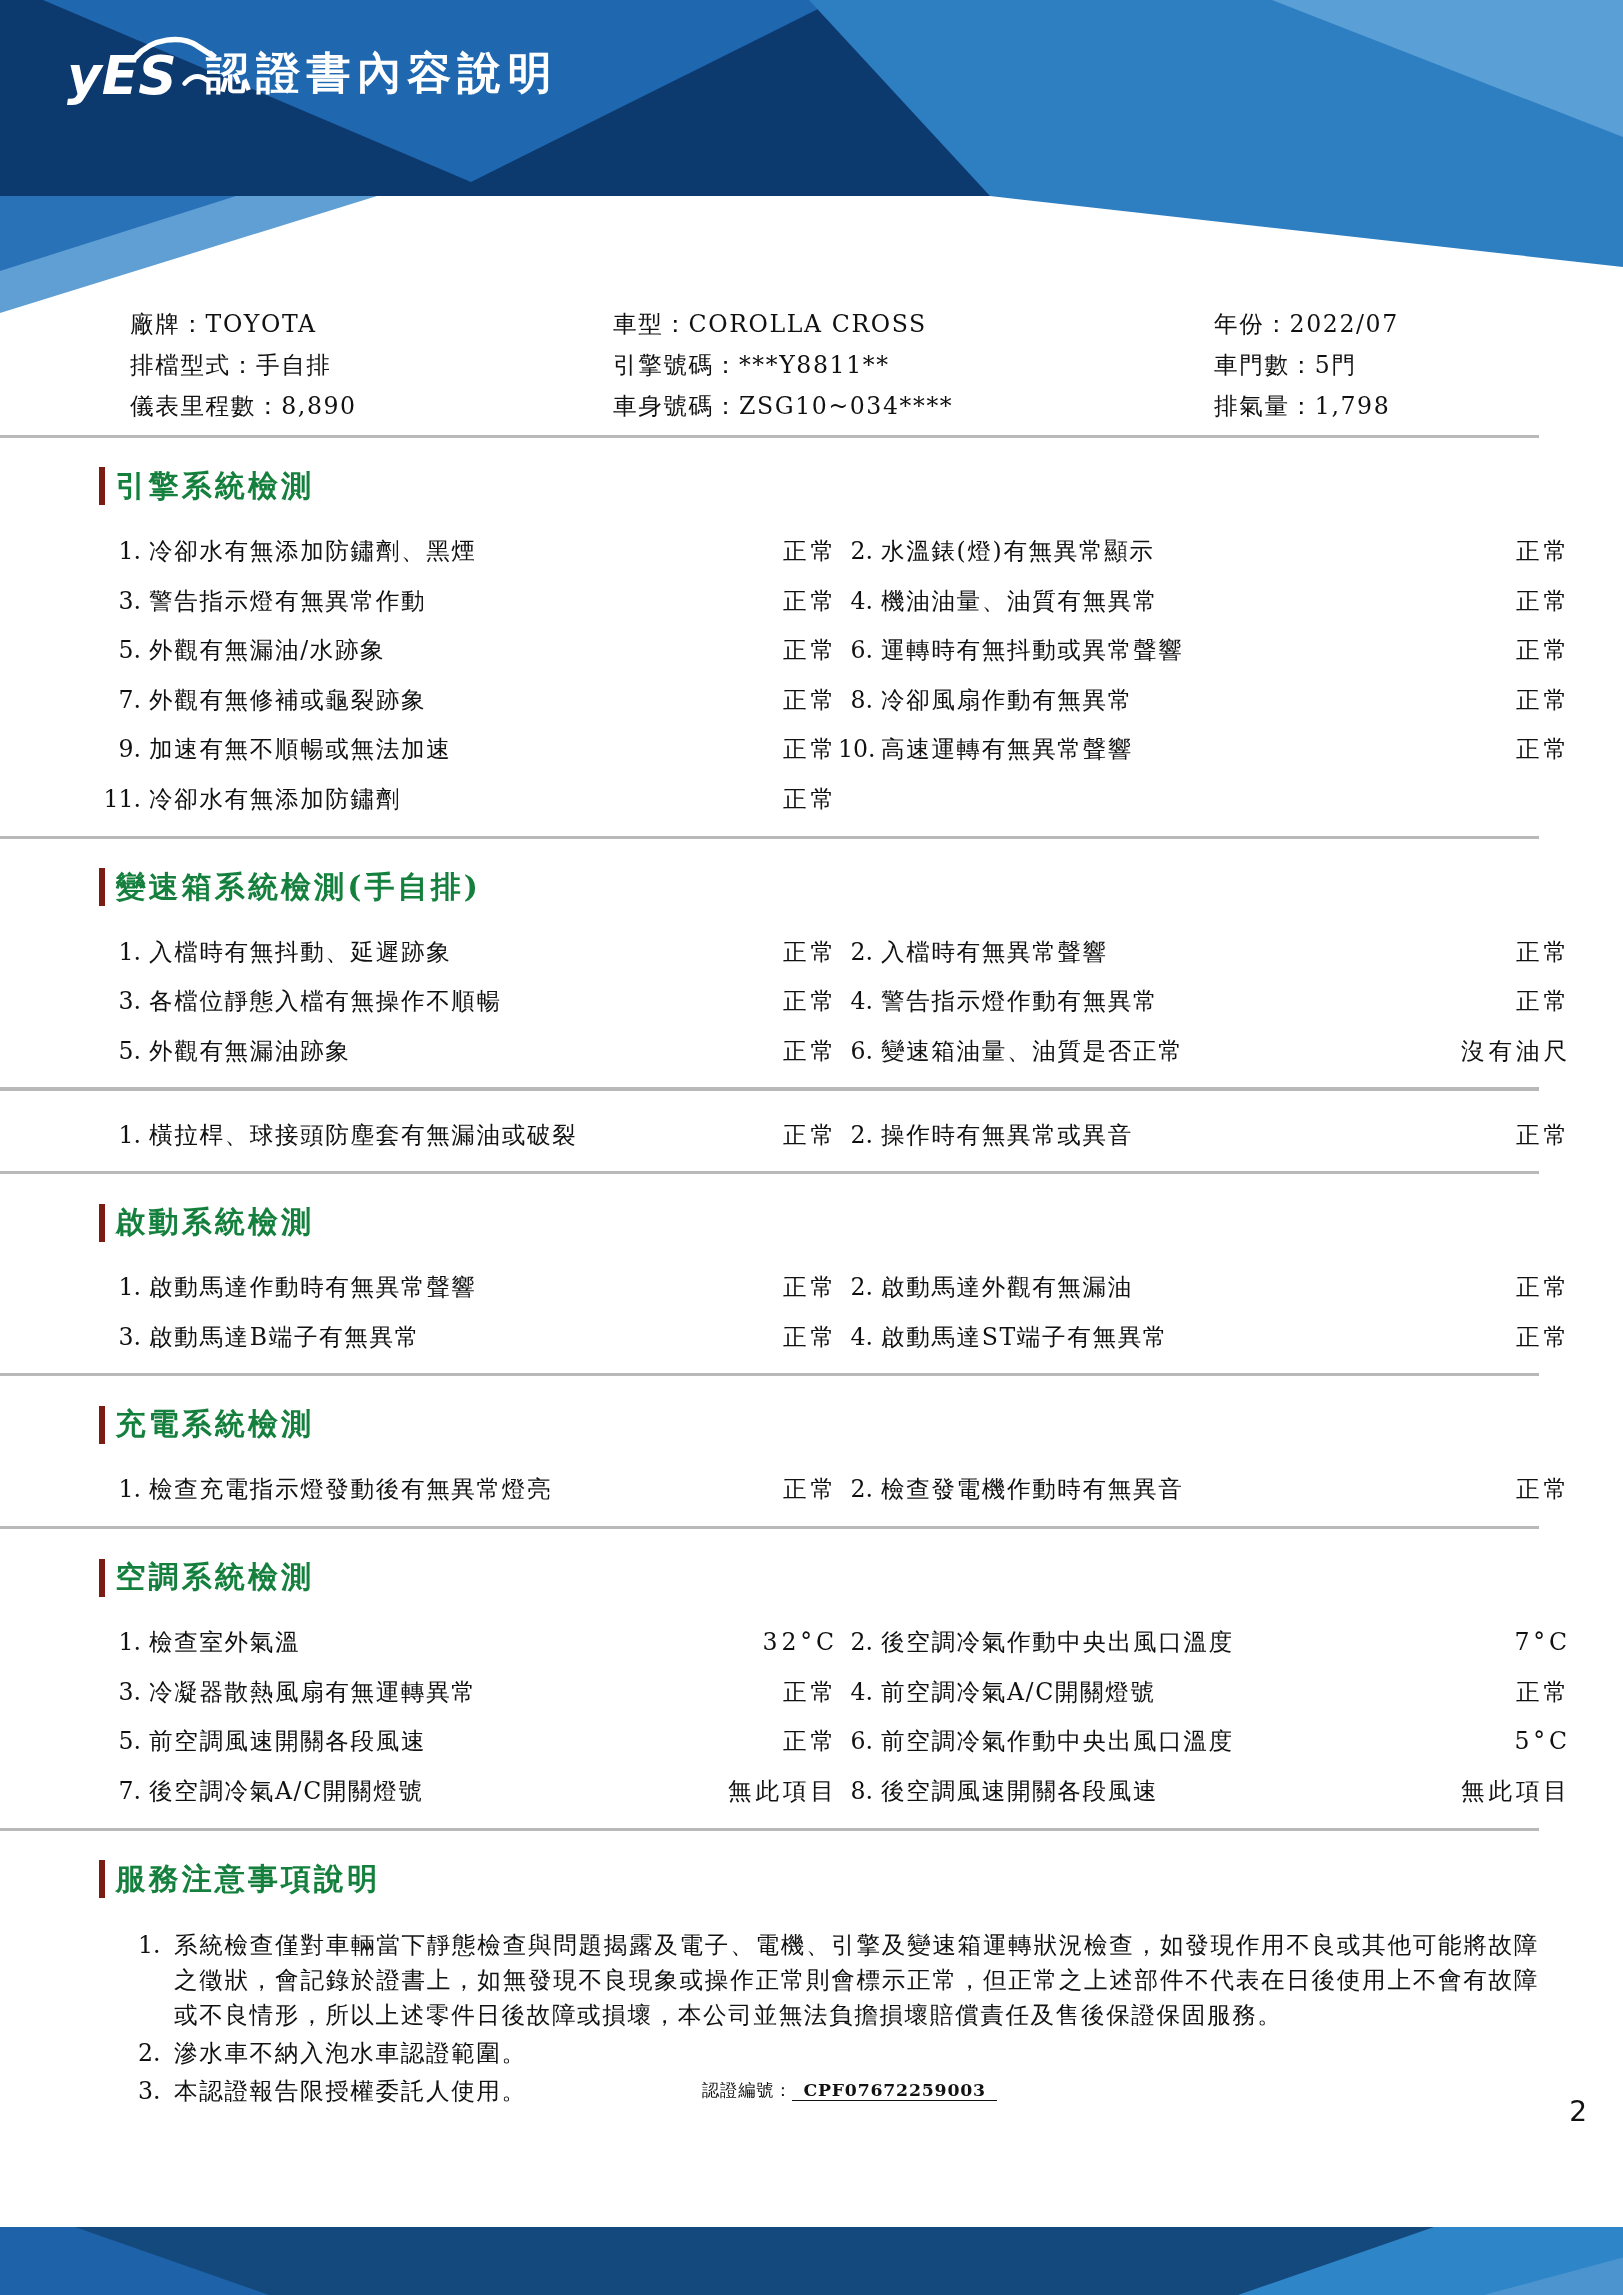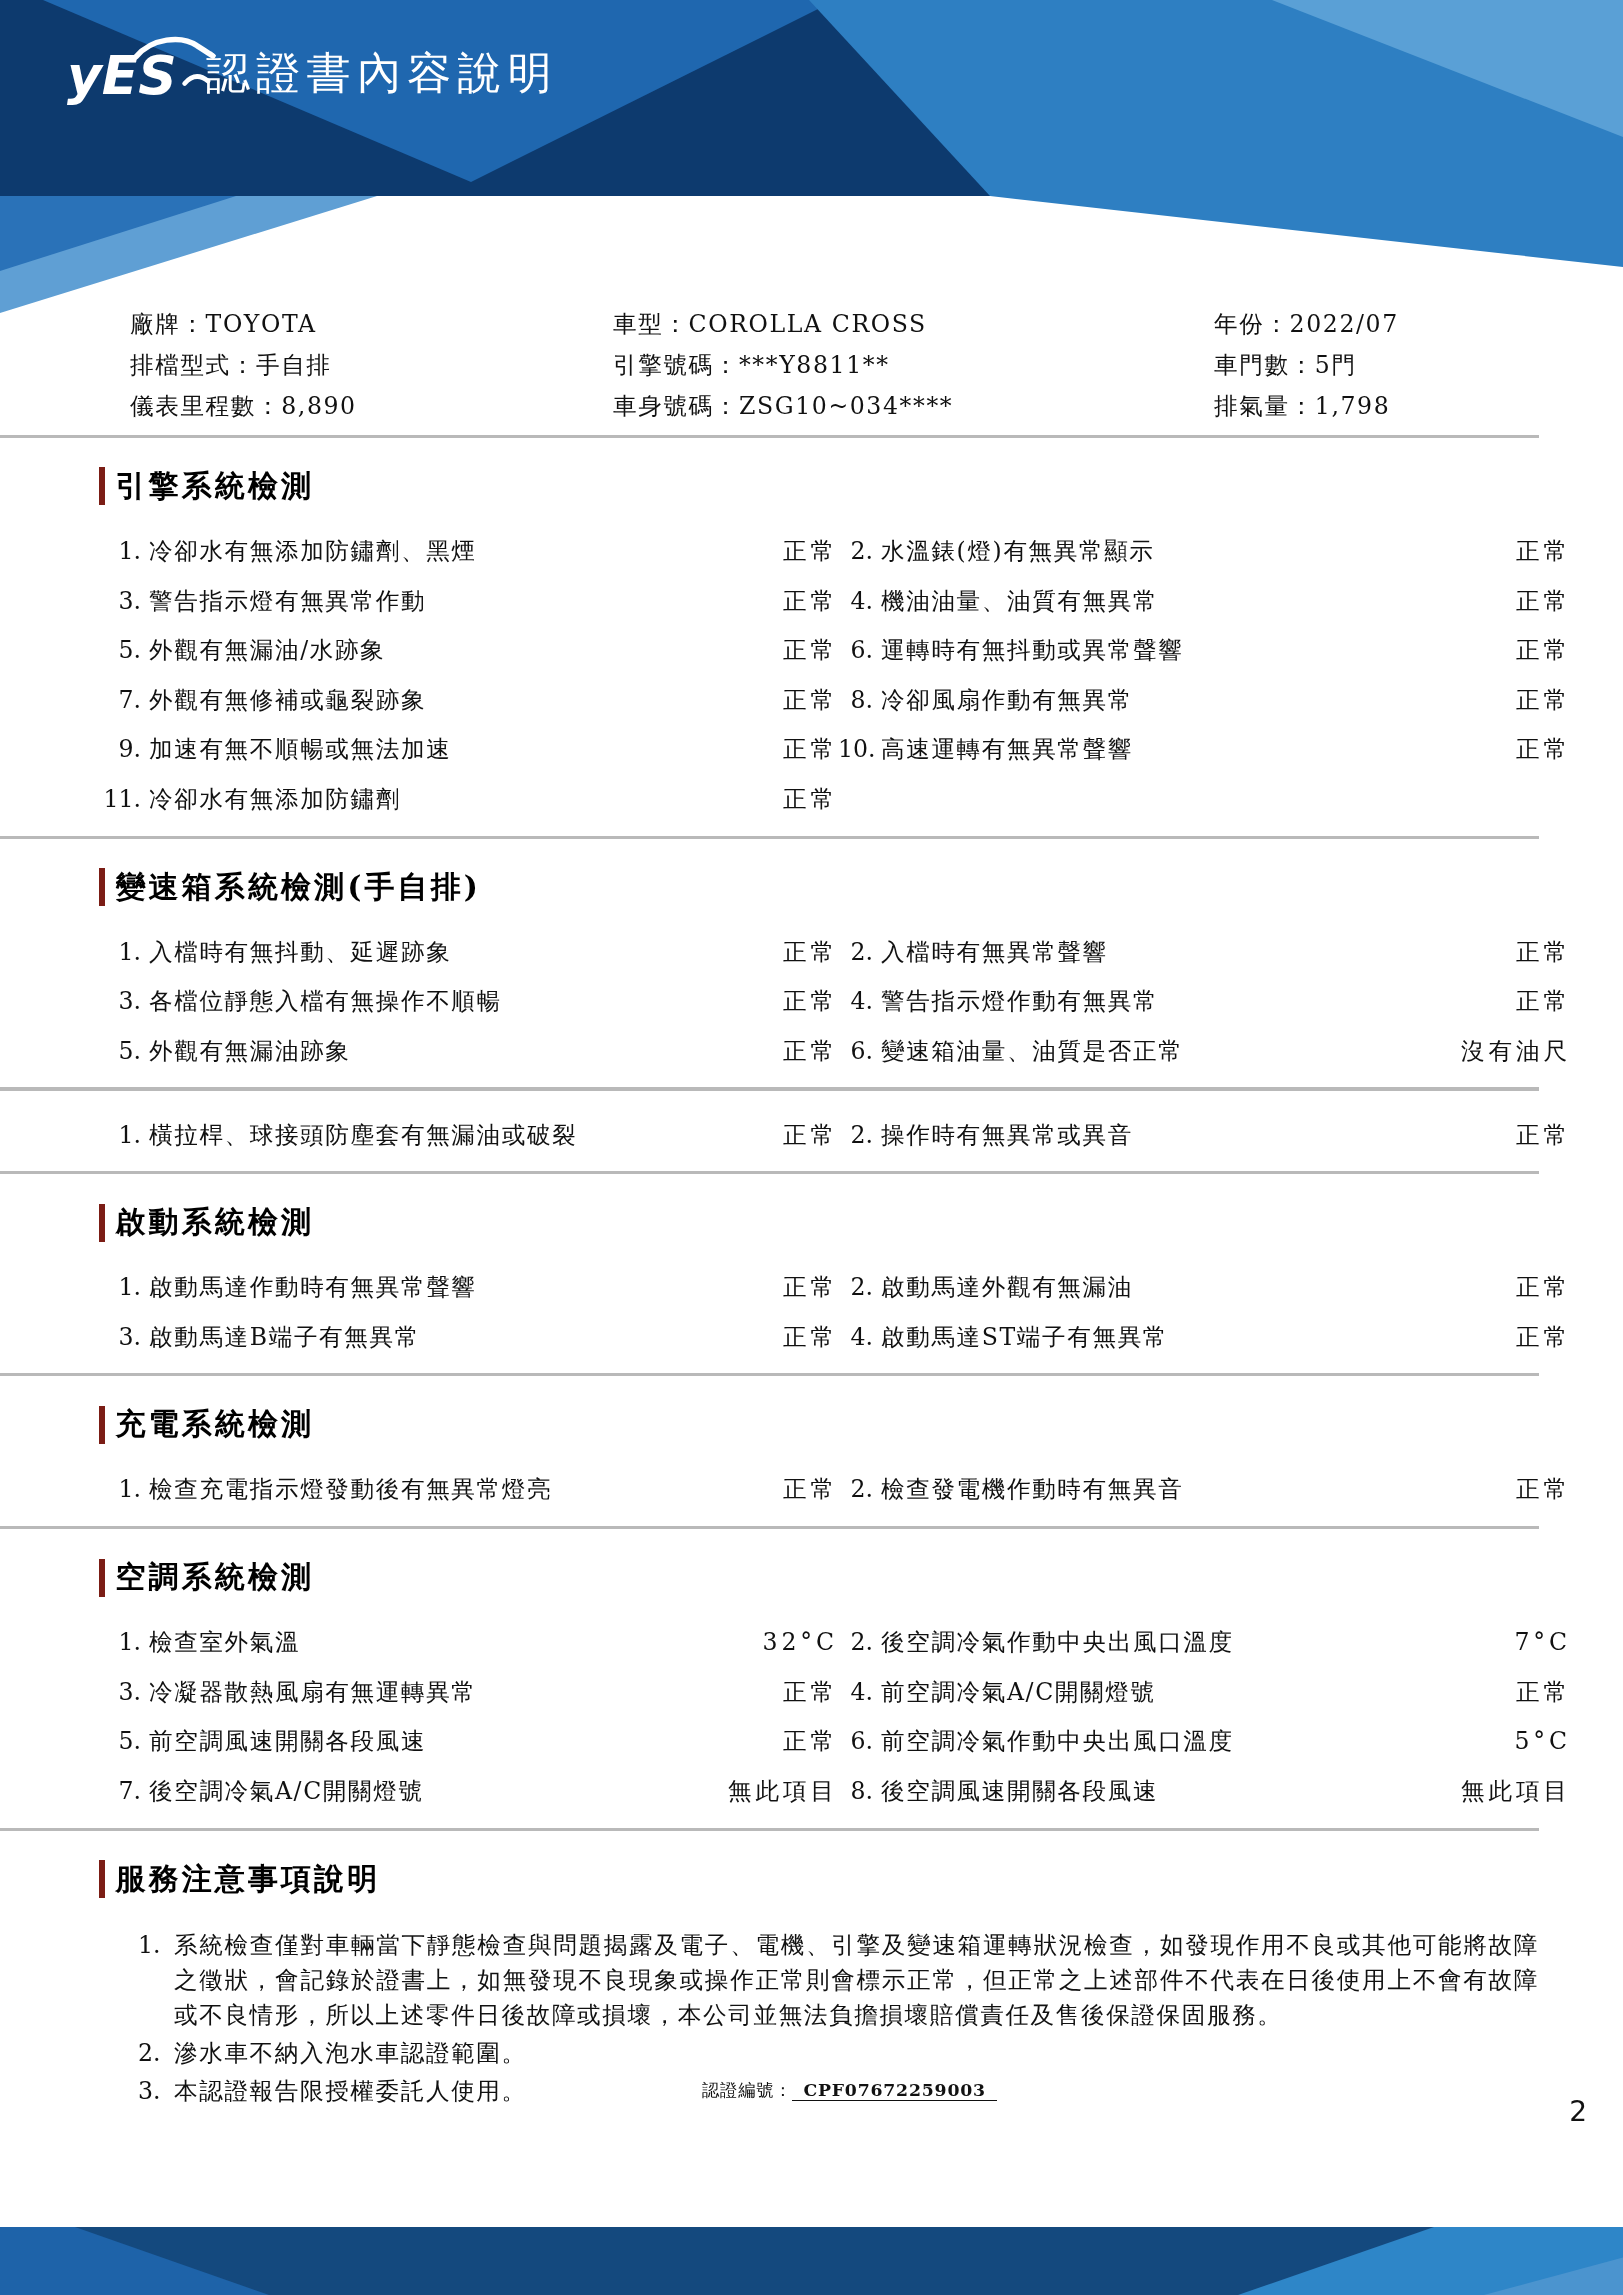--- a/index.html
+++ b/index.html
@@ -18,30 +18,30 @@
          clip-path:polygon(0 196px,377px 196px,0 313px);}
   .h-wedge-mid{position:absolute;top:0;left:0;width:1623px;height:314px;background:#2a72b8;
          clip-path:polygon(0 196px,236px 196px,0 271px);}
   .logo{position:absolute;left:67px;top:33px;width:149px;height:79px;}
   .logo-text{font-family:"DejaVu Sans","Liberation Sans",sans-serif;font-style:italic;
              font-weight:800;font-size:68px;fill:#ffffff;}
   .swoosh{fill:none;stroke:#ffffff;stroke-width:7;stroke-linecap:round;}
   .swoosh2{fill:none;stroke:#ffffff;stroke-width:6;stroke-linecap:round;}
   .page-title{position:absolute;left:206px;top:44px;
               font-family:"DejaVu Sans","Liberation Sans",sans-serif;
-              font-weight:400;font-size:44px;color:#ffffff;letter-spacing:6.3px;}
+              font-weight:700;font-size:44px;color:#ffffff;letter-spacing:6.3px;}
   
   .content{position:absolute;top:313px;left:0;width:1552px;letter-spacing:1.6px;}
   .info-grid{display:grid;grid-template-columns:483px 601px 1fr;row-gap:17.3px;
              padding-left:130px;font-size:23.6px;line-height:23.6px;}
   .divider{height:3.1px;width:1539px;background:#b9b9b9;margin-top:12.6px;}
   .divider.after-info{margin-top:16.5px;}
   .sec-head{display:flex;align-items:center;margin:28px 0 0 99px;}
   .bar{width:5.5px;height:38px;background:#7b1d15;margin-right:11px;flex:none;}
-  .sec-title{font-size:30px;font-weight:bold;color:#000000;letter-spacing:3.1px;}
+  .sec-title{font-size:30px;font-weight:bold;color:#15803d;letter-spacing:3.1px;}
   .items{margin-top:31px;}
   .item-row{display:grid;grid-template-columns:149px 559px 130px 43px 509px 55px 126px;
             font-size:23.6px;line-height:26px;margin-bottom:23.6px;align-items:start;}
   .c.num{text-align:right;padding-right:7.9px;letter-spacing:0;}
   .c.txt{padding-right:4.7px;}
   .c.res{text-align:right;letter-spacing:3.9px;white-space:nowrap;}
   
   .notes{margin:28px 0 0 138px;width:1401px;}
   .note-row{display:flex;position:relative;font-size:23.6px;line-height:35px;margin-bottom:3.1px;}
   .note-num{width:36px;flex:none;letter-spacing:0;}

